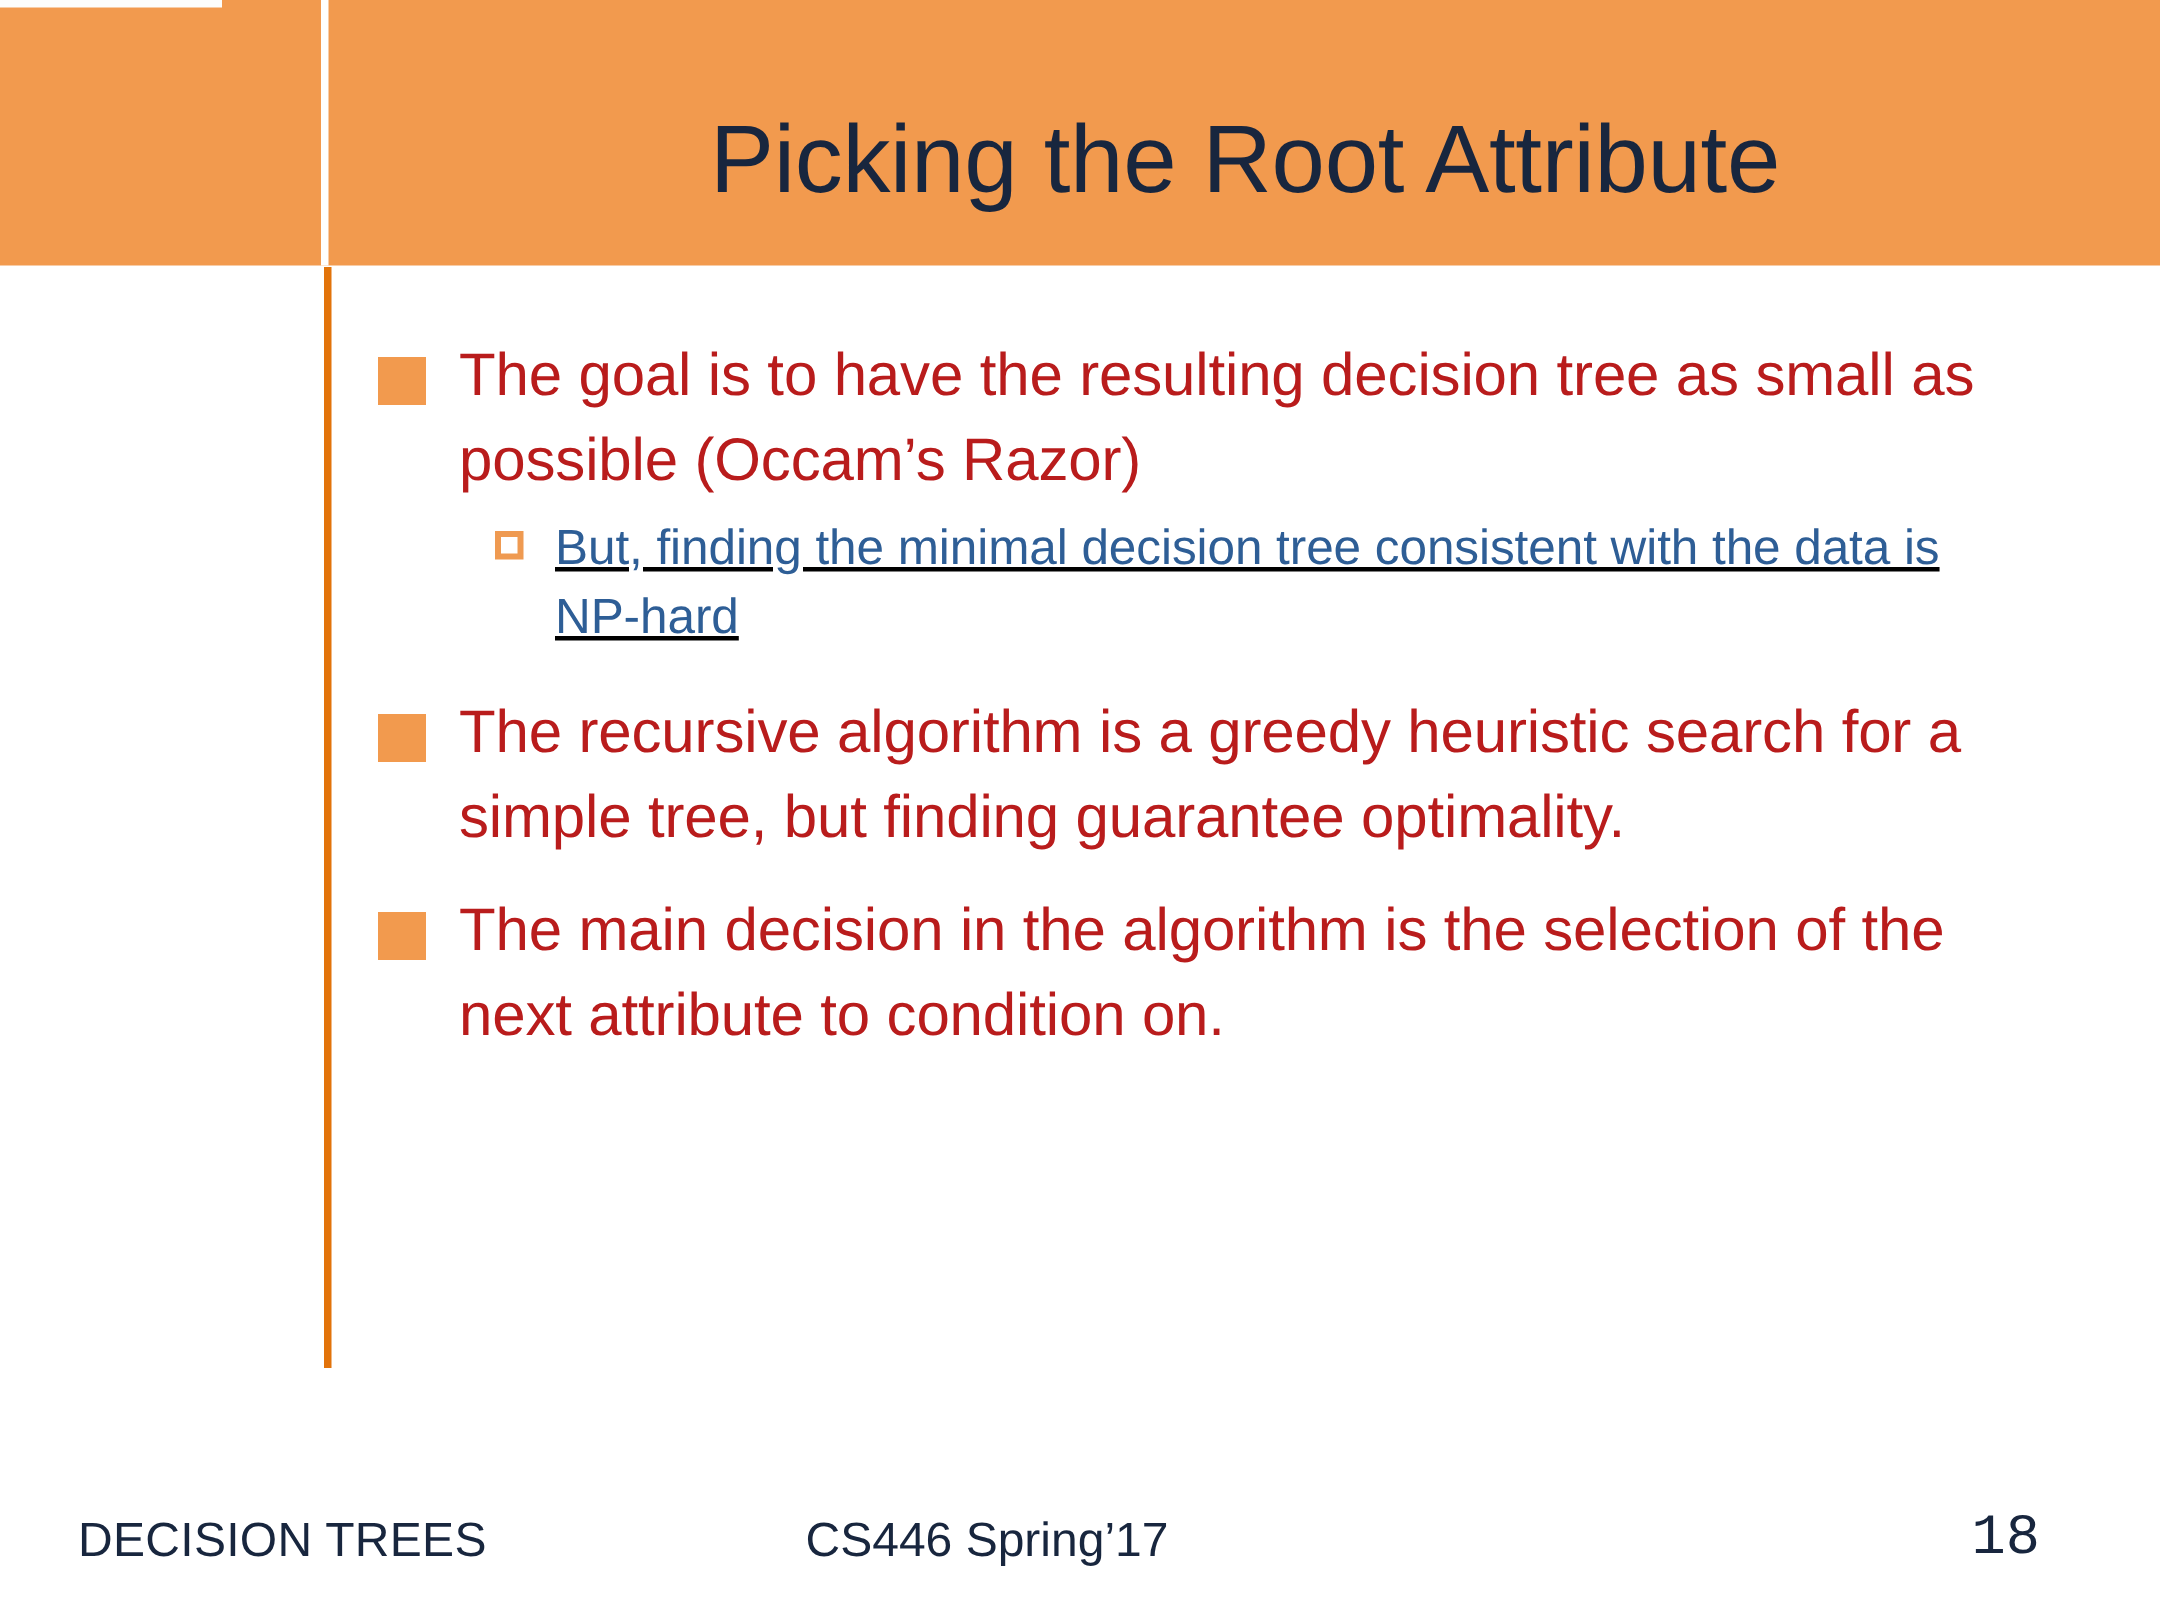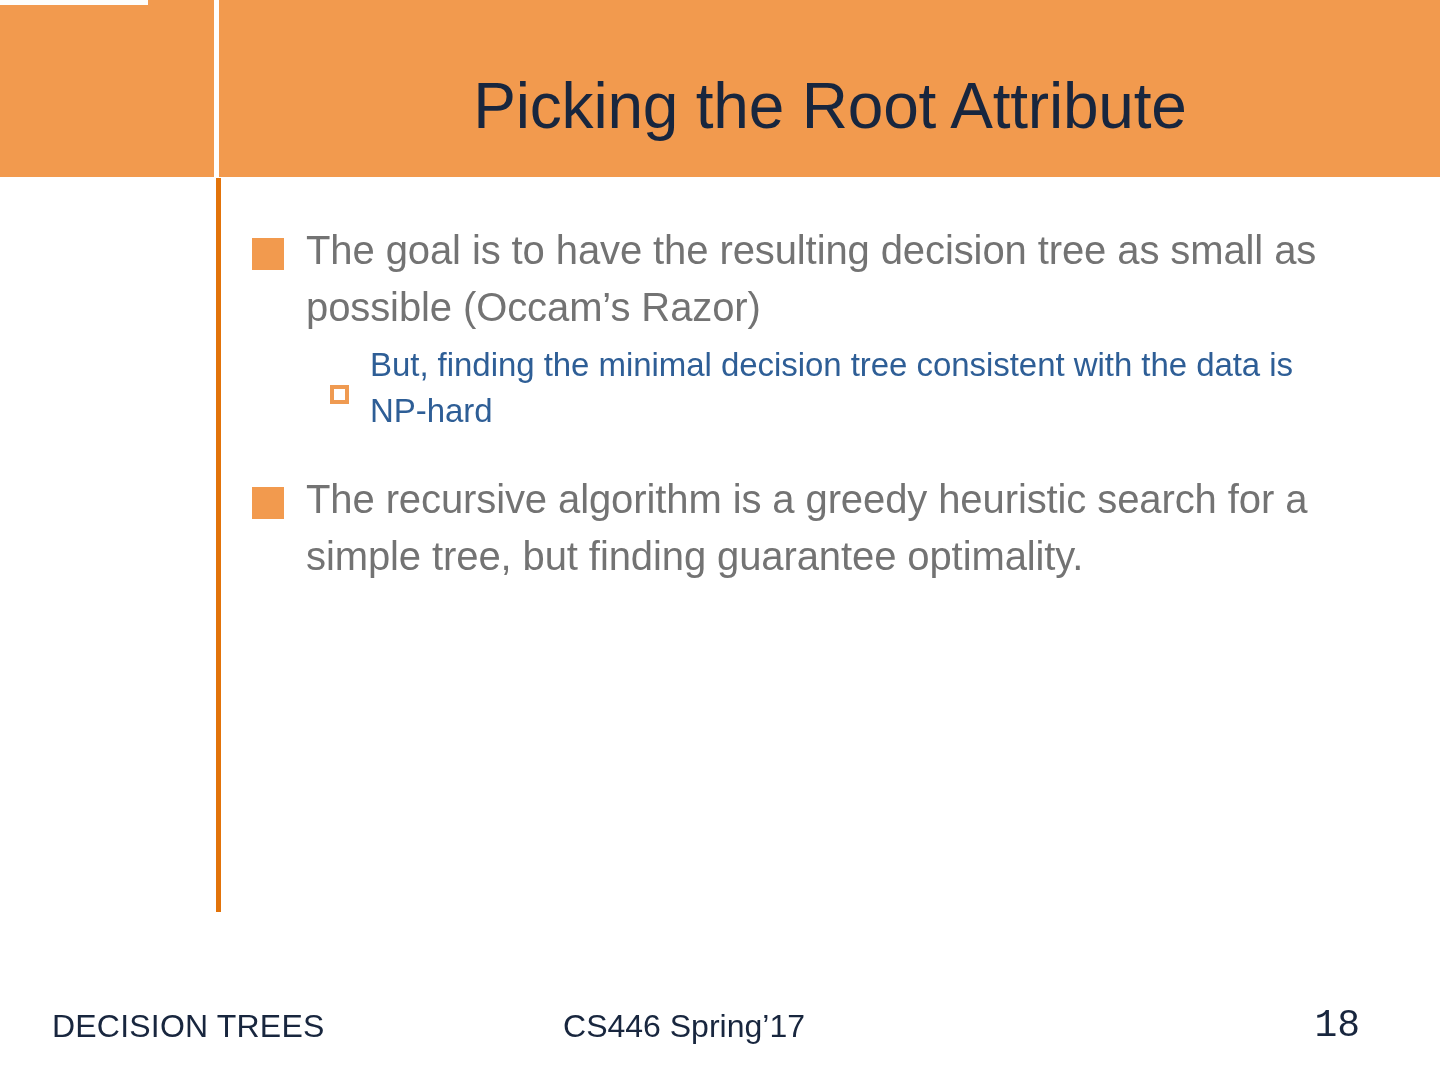--- a/index.html
+++ b/index.html
@@ -91,32 +91,33 @@
   .bullet-marker {
     flex: 0 0 auto;
     width: 32px;
     height: 32px;
     background: #f29a4e;
     margin-top: 16px;
     margin-right: 22px;
   }
   .bullet-text {
     flex: 1 1 auto;
-    color: #737373;
+    color: #b91c1c;
     font-size: 40px;
     line-height: 57px;
     font-weight: 400;
     letter-spacing: -0.1px;
   }
 
   
   .subbullet-row {
     display: flex;
-    align-items: center;
-    margin: 2px 0 23px 78px;
+    align-items: flex-start;
+    margin: 2px 0 12px 78px;
+    text-decoration: underline;
   }
   .subbullet-marker {
     flex: 0 0 auto;
     width: 19px;
     height: 19px;
     box-sizing: border-box;
     border: 4px solid #ef9a51;
     background: #ffffff;
     margin-top: 12px;
     margin-right: 21px;
@@ -153,21 +154,20 @@
   }
   .footer-center {
     position: absolute;
     left: 0;
     top: 8px;
     width: 1316px;
     text-align: center;
     color: #18263e;
     font-size: 32px;
     white-space: nowrap;
-    padding-left: 26px;
   }
   .footer-right {
     position: absolute;
     right: 80px;
     top: 4px;
     color: #18263e;
     font-size: 38px;
     white-space: nowrap;
     font-family: Liberation Mono, monospace;
   }
@@ -199,20 +199,24 @@
 
     <div class="spacer-2"></div>
 
     <div class="bullet-row">
       <span class="bullet-marker"></span>
       <span class="bullet-text">The recursive algorithm is a greedy heuristic search for a simple tree, but finding guarantee optimality.</span>
     </div>
 
     <div class="spacer-3"></div>
 
+    <div class="bullet-row">
+      <span class="bullet-marker"></span>
+      <span class="bullet-text">The main decision in the algorithm is the selection of the next attribute to condition on.</span>
+    </div>
 
   </div>
 
   <div class="footer">
     <div class="footer-left">DECISION TREES</div>
     <div class="footer-center">CS446 Spring’17</div>
     <div class="footer-right">18</div>
   </div>
 
 </div>

